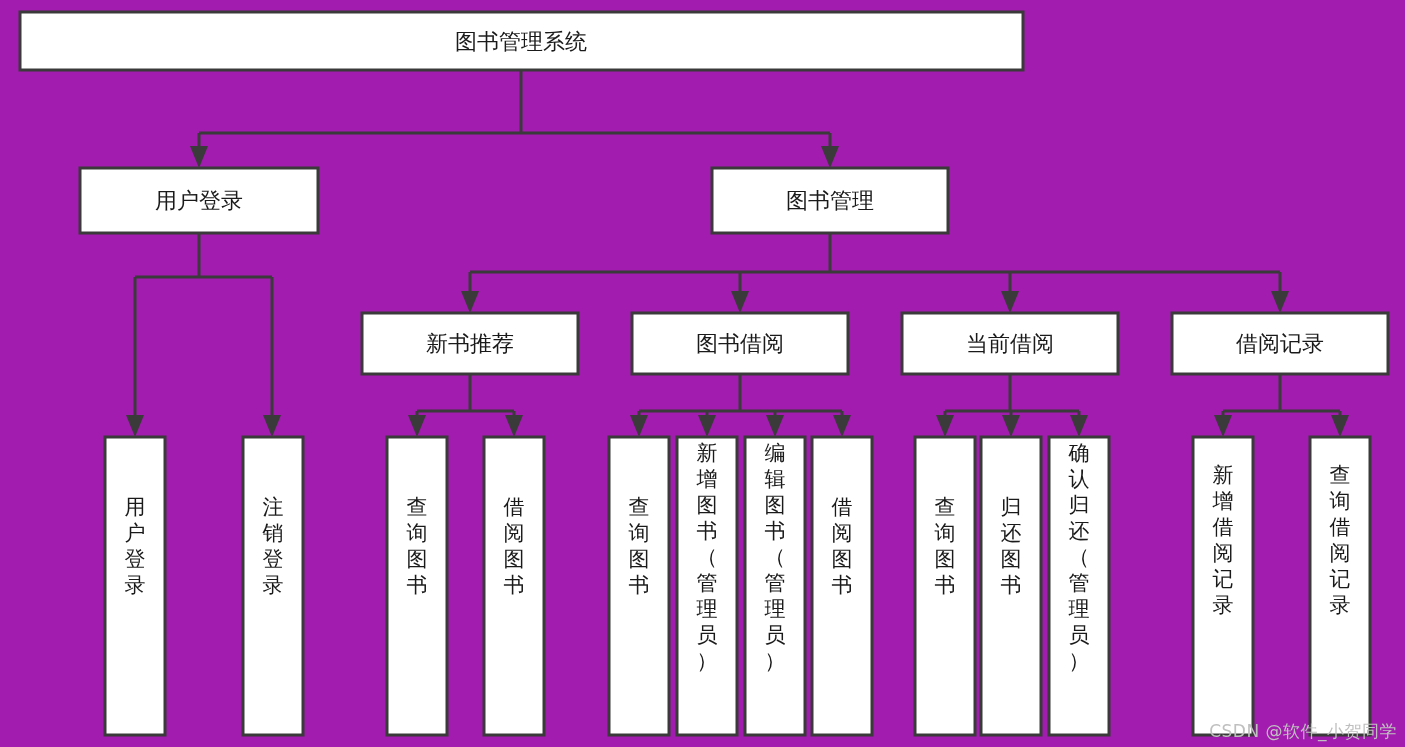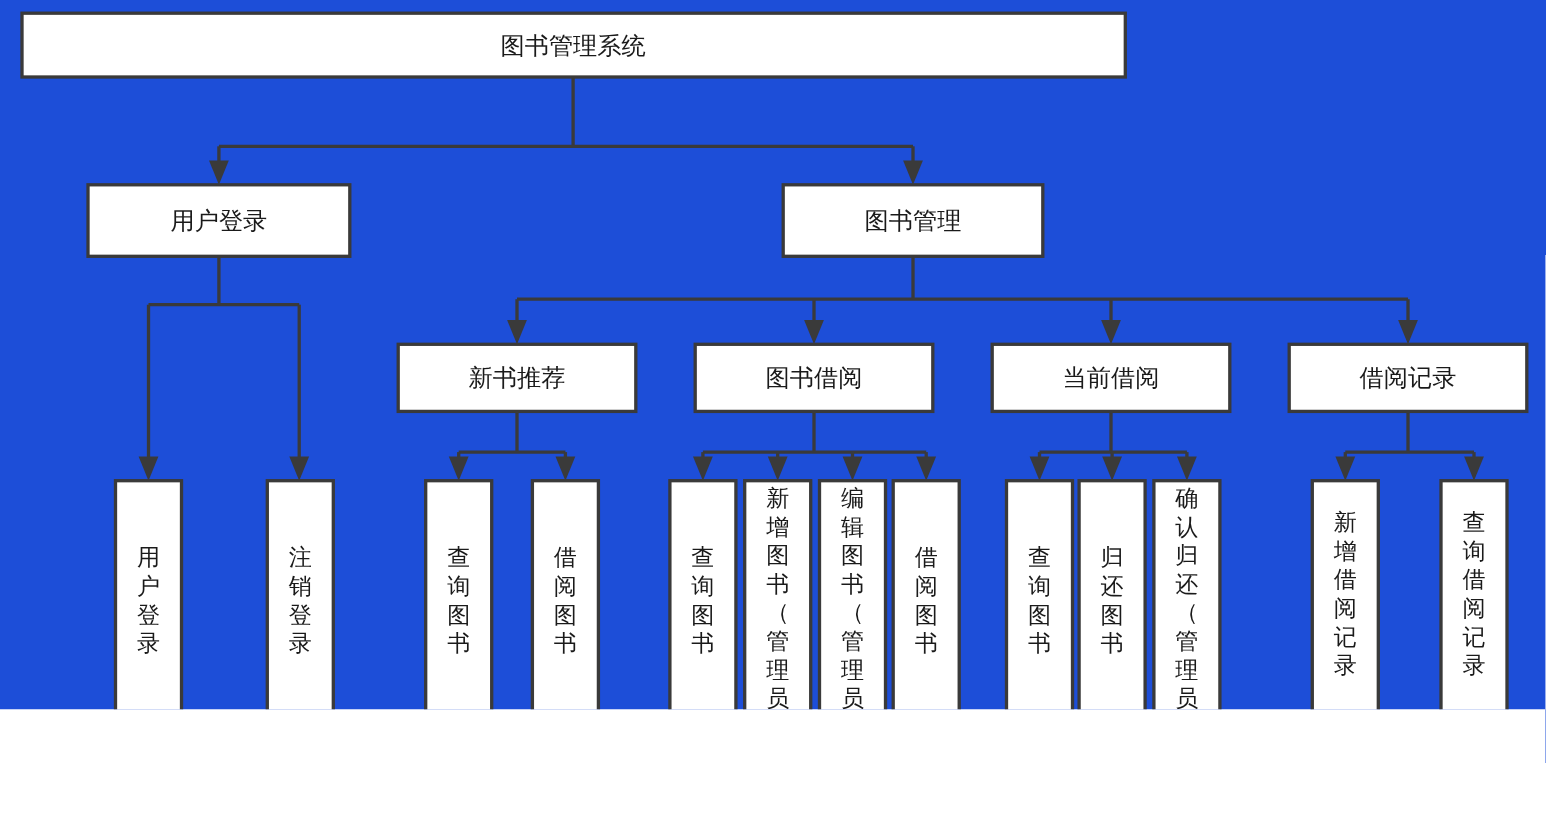--- a/index.html
+++ b/index.html
@@ -6,22 +6,22 @@
     margin: 0;
     padding: 0;
     background: #ffffff;
   }
   body {
     font-family: "DejaVu Sans", "Liberation Sans", sans-serif;
   }
   #diagram-root {
     position: relative;
     width: 1405px;
-    height: 645px;
-    background: #1d4ed8;
+    height: 747px;
+    background: #a21caf;
     overflow: hidden;
   }
   svg#flow {
     position: absolute;
     left: 0;
     top: 0;
     width: 1405px;
     height: 747px;
   }
   .node-box {
@@ -227,13 +227,14 @@
       <text class="node-label-vertical" x="1223" y="482"><tspan x="1223" y="482">新</tspan><tspan x="1223" y="508">增</tspan><tspan x="1223" y="534">借</tspan><tspan x="1223" y="560">阅</tspan><tspan x="1223" y="586">记</tspan><tspan x="1223" y="612">录</tspan></text>
     </g>
 
     <g>
       <rect class="node-box" x="1310" y="437" width="60" height="298"></rect>
       <text class="node-label-vertical" x="1340" y="482"><tspan x="1340" y="482">查</tspan><tspan x="1340" y="508">询</tspan><tspan x="1340" y="534">借</tspan><tspan x="1340" y="560">阅</tspan><tspan x="1340" y="586">记</tspan><tspan x="1340" y="612">录</tspan></text>
     </g>
 
   </svg>
 
+  <div class="watermark">CSDN @软件_小贺同学</div>
 </div>
 
 </body></html>

